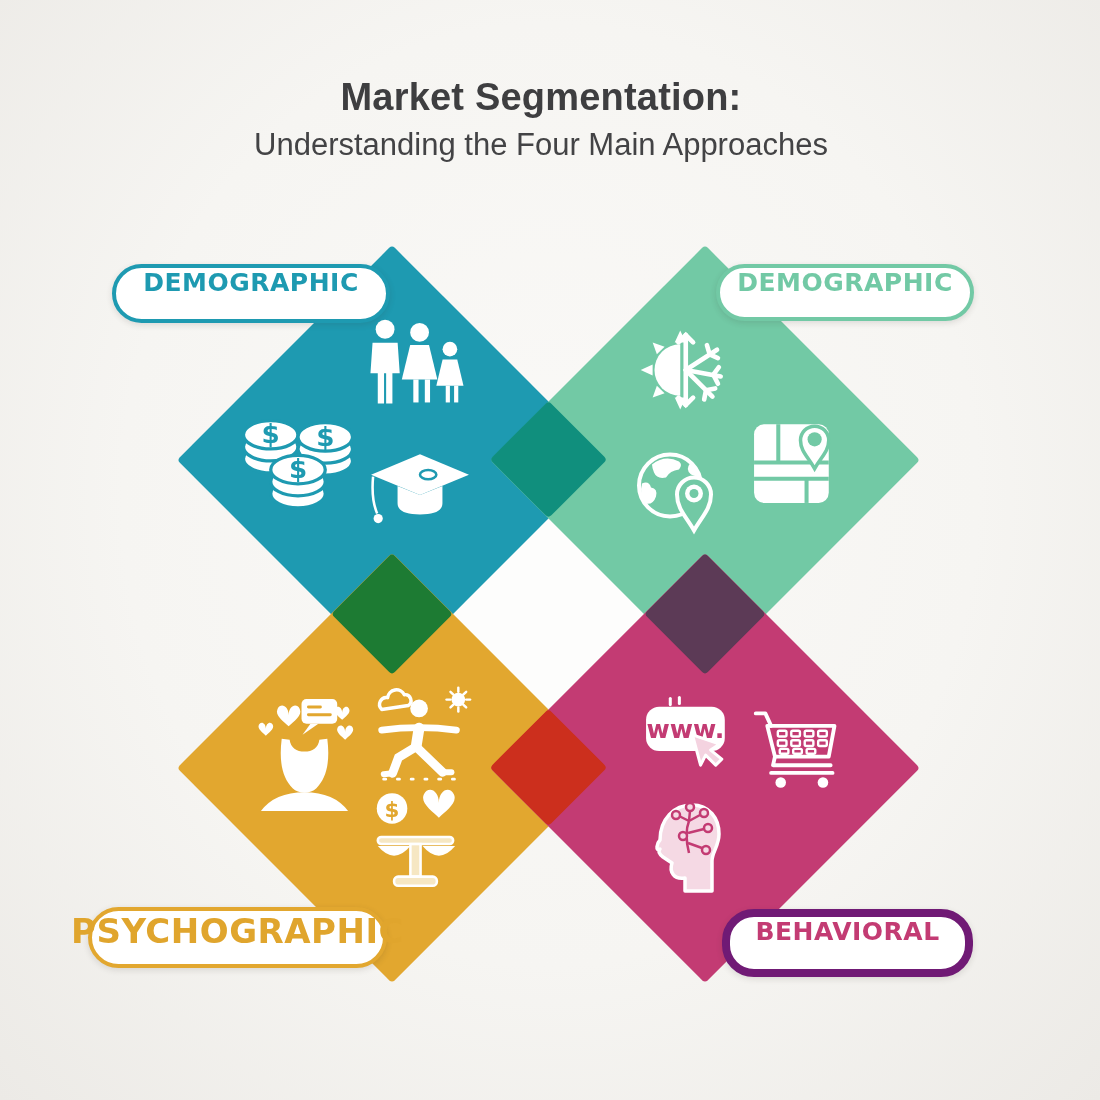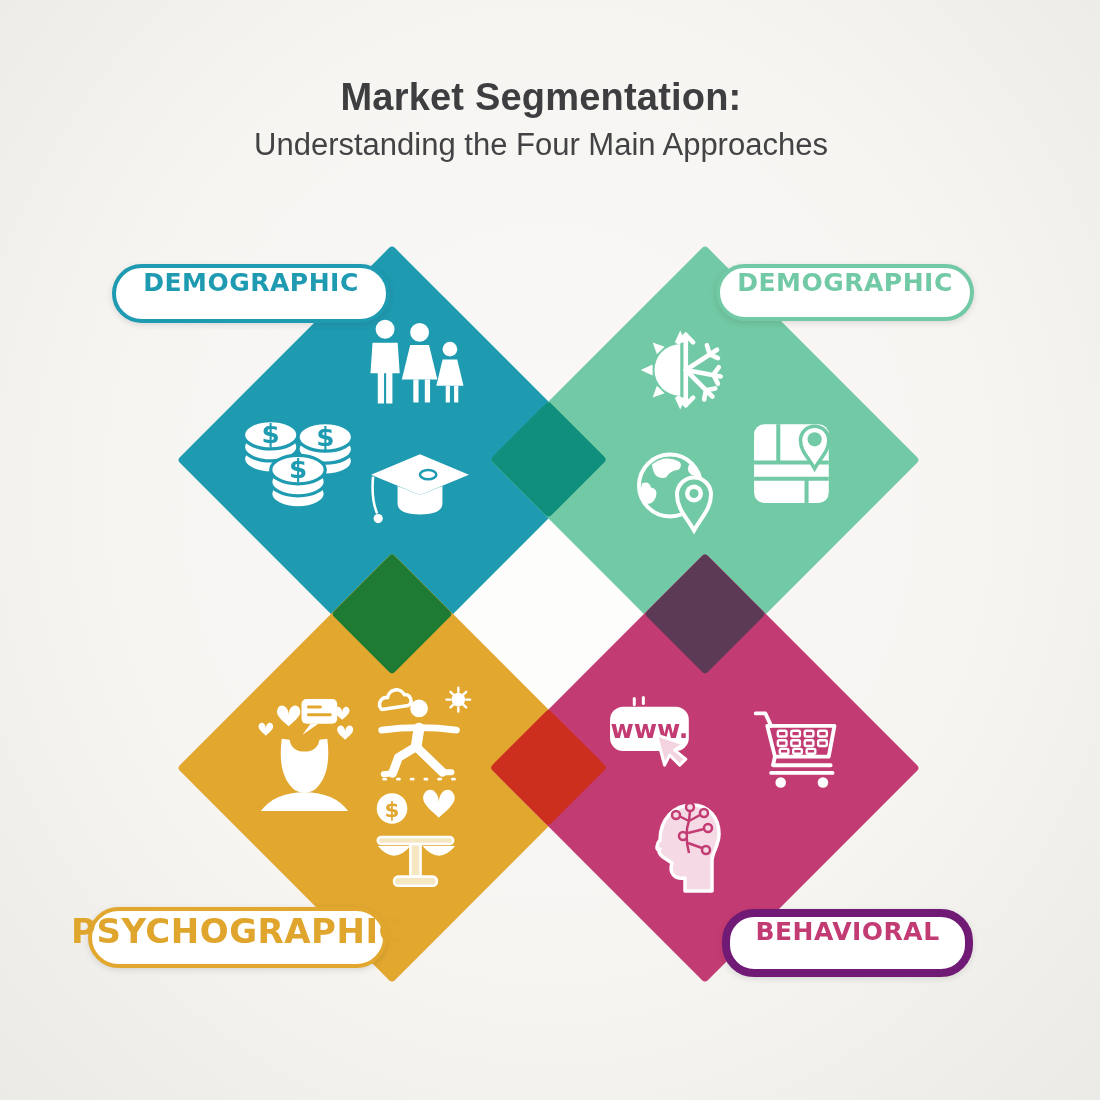--- a/index.html
+++ b/index.html
@@ -206,21 +206,21 @@
     <g fill="#f6e7c3" stroke="#fff" stroke-width="2.5">
       <rect x="14" y="50" width="74" height="7" rx="3.5"></rect>
       <rect x="46" y="57" width="10" height="32"></rect>
       <rect x="30" y="89" width="42" height="9" rx="4"></rect>
     </g>
     <path d="M14 59 Q30 78 46 59 Z" fill="#fff"></path>
     <path d="M58 59 Q74 78 90 59 Z" fill="#fff"></path>
   </svg>
 </div>
 
-<div class="icon" style="left:604px;top:694px;width:106px;height:102px">
+<div class="icon" style="left:640px;top:694px;width:106px;height:102px">
   <svg viewBox="0 0 105 100">
     <g stroke="#fff" stroke-width="3" stroke-linecap="round">
       <path d="M30 4 v6"></path>
         <path d="M39 3 v6"></path>
     </g>
     <rect x="6" y="12" width="78" height="44" rx="13" fill="#fff"></rect>
     <text x="45" y="43" font-size="25" fill="#c33b73" text-anchor="middle">www.</text>
     <path d="M52 40 L60 70 L65 60 L75 70 L81 64 L70 55 L79 49 Z" fill="#f4d3e0" stroke="#fff" stroke-width="3" stroke-linejoin="round"></path>
   </svg>
 </div>

